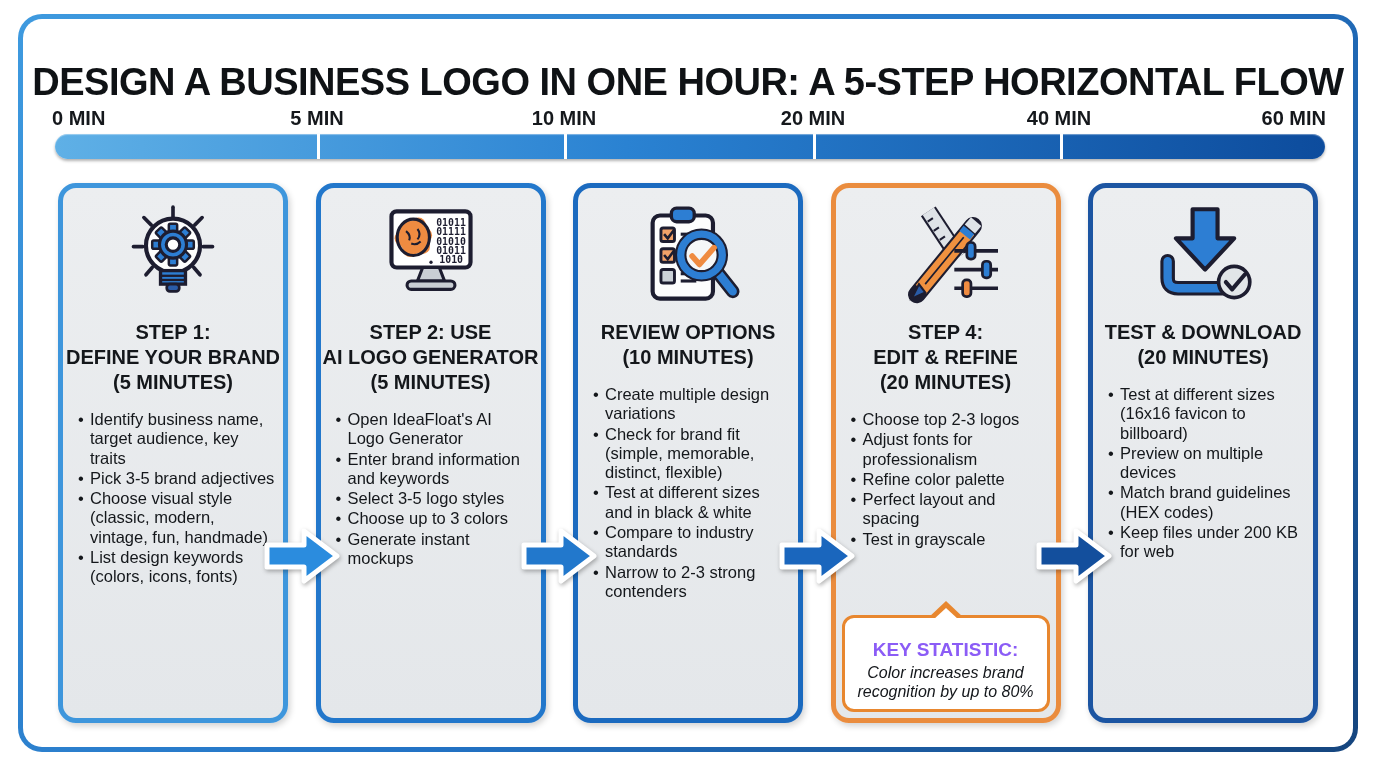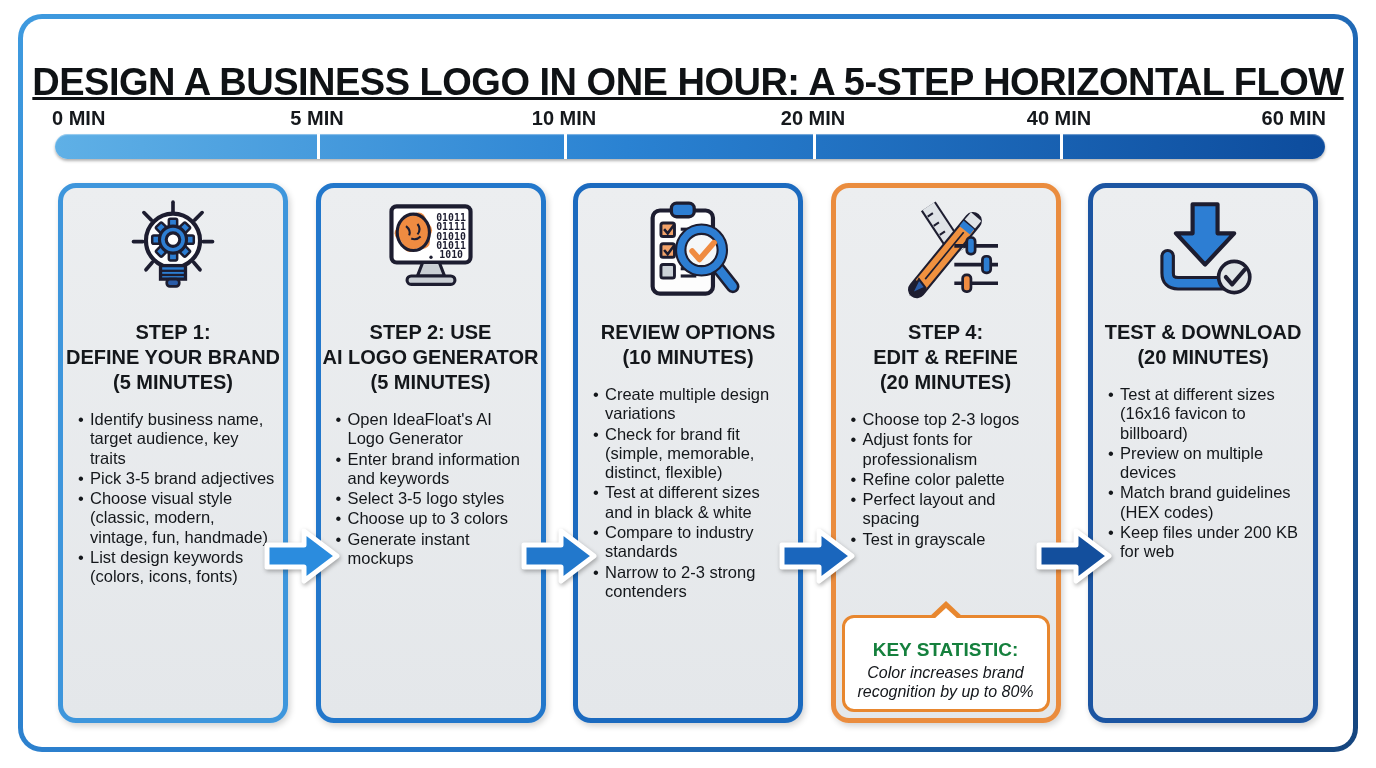--- a/index.html
+++ b/index.html
@@ -4,21 +4,21 @@
 <style>
   html,body{margin:0;padding:0;}
   body{
     width:1376px;height:768px;position:relative;overflow:hidden;
     background:#ffffff;font-family:"Liberation Sans",sans-serif;color:#14171b;
   }
   .frame{position:absolute;left:18px;top:14px;right:18px;bottom:16px;
     border-radius:24px;background:linear-gradient(135deg,#3e9adf 0%,#2373c5 55%,#15457e 100%);}
   .frame::after{content:"";position:absolute;inset:5px;background:#ffffff;border-radius:19px;}
   .page-title{position:absolute;top:36px;left:0;width:100%;text-align:center;
-    font-size:38px;font-weight:bold;letter-spacing:-0.5px;color:#0f1215;z-index:2;text-decoration:underline;}
+    font-size:38px;font-weight:bold;letter-spacing:-0.5px;color:#0f1215;z-index:2;}
   
   .tl-label{position:absolute;top:107px;font-size:20px;font-weight:bold;color:#15181c;z-index:2;white-space:nowrap;}
   #tl0{left:52px;}
   #tl1{left:317px;transform:translateX(-50%);}
   #tl2{left:564px;transform:translateX(-50%);}
   #tl3{left:813px;transform:translateX(-50%);}
   #tl4{left:1059px;transform:translateX(-50%);}
   #tl5{right:50px;}
   .tl-bar{position:absolute;top:134px;left:55px;width:1270px;height:25px;border-radius:13px;z-index:2;
     background:linear-gradient(90deg,#5fb0e6 0%,#2a82d2 45%,#0d4c9d 100%);
@@ -26,38 +26,38 @@
   .tl-tick{position:absolute;top:0;bottom:0;width:3px;background:#ffffff;}
   #tick0{left:20.6%;} #tick1{left:40.1%;} #tick2{left:59.7%;} #tick3{left:79.1%;}
   
   .cards{position:absolute;top:183px;left:58px;width:1260px;height:540px;z-index:2;}
   .step-card{position:absolute;top:0;width:230px;height:540px;box-sizing:border-box;
     border:5px solid #3e96dc;border-radius:18px;
     background:linear-gradient(180deg,#eceef0 0%,#e4e7ea 100%);
     box-shadow:2px 3px 6px rgba(0,0,0,.18);
     display:flex;flex-direction:column;}
   #card0{left:0;} #card1{left:257.5px;} #card2{left:515px;} #card3{left:772.5px;} #card4{left:1030px;}
-  .icon-wrap{height:114px;display:flex;justify-content:center;margin-top:10px;flex:0 0 auto;}
+  .icon-wrap{height:114px;display:flex;align-items:center;justify-content:center;margin-top:10px;flex:0 0 auto;}
   .step-title{text-align:center;font-size:20px;font-weight:bold;line-height:1.25;color:#14171b;margin:8px 2px 0;flex:0 0 auto;}
   .step-title span{display:block;}
   .bullets{margin:15px 0 0;padding:0 8px 0 14px;list-style:none;display:flex;flex-direction:column;gap:1px;
     font-size:16.5px;line-height:1.17;color:#14171b;flex:1 1 auto;}
   .bullets li{position:relative;padding-left:13px;}
   .bullets li::before{content:"\2022";position:absolute;left:1px;top:0;}
   
   .flow-arrow{position:absolute;top:343px;width:76px;height:60px;filter:drop-shadow(1px 2px 2px rgba(0,0,0,.3));}
   #arrow0{left:205.75px;} #arrow1{left:463.25px;} #arrow2{left:720.75px;} #arrow3{left:978.25px;}
   
   .callout{position:relative;margin:20px 6px 6px;background:#ffffff;border:3.5px solid #e8872f;
     border-radius:12px;padding:9px 5px 8px;text-align:center;flex:0 0 auto;}
   .callout::before{content:"";position:absolute;top:-17px;left:50%;margin-left:-18px;width:0;height:0;
     border-left:18px solid transparent;border-right:18px solid transparent;border-bottom:17px solid #e8872f;}
   .callout::after{content:"";position:absolute;top:-10px;left:50%;margin-left:-13px;width:0;height:0;
     border-left:13px solid transparent;border-right:13px solid transparent;border-bottom:12px solid #ffffff;}
-  .callout-label{color:#15803d;font-weight:bold;font-size:19px;line-height:1.2;margin-top:12px;}
+  .callout-label{color:#8b5cf6;font-weight:bold;font-size:19px;line-height:1.2;margin-top:12px;}
   .callout-text{font-size:16px;line-height:1.2;color:#14171b;margin-top:1px;font-style:italic;}
   .mono{font-family:"DejaVu Sans Mono",monospace;font-weight:bold;}
 </style>
 </head>
 <body>
 
 <div class="frame"></div>
 
 <h1 class="page-title">DESIGN A BUSINESS LOGO IN ONE HOUR: A 5-STEP HORIZONTAL FLOW</h1>
 

